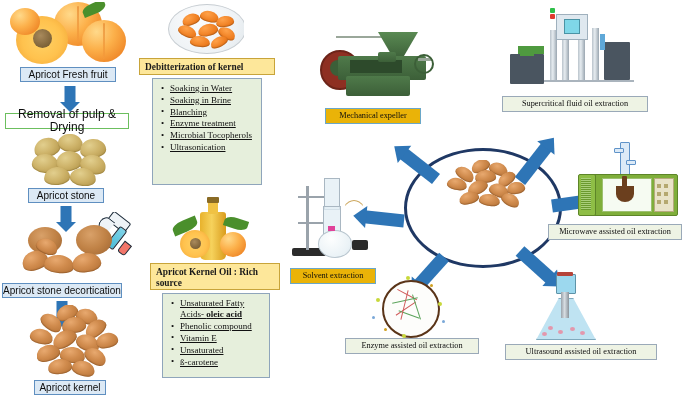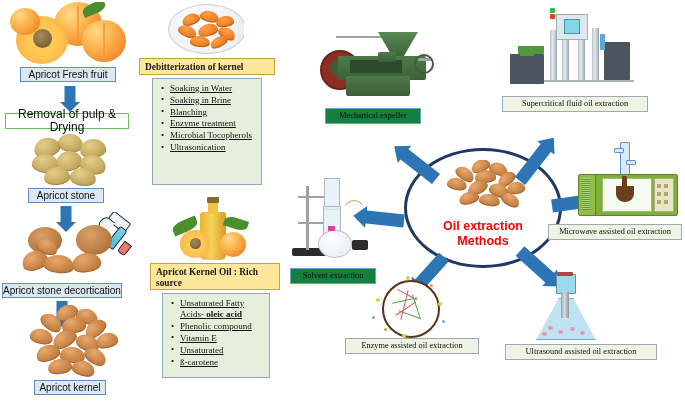--- a/index.html
+++ b/index.html
@@ -8,21 +8,21 @@
 
   
   .lbl{position:absolute;box-sizing:border-box;display:flex;align-items:center;
        justify-content:center;text-align:center;line-height:1.1;}
   .lbl-blue{background:#dce9f5;border:1px solid #5f8fc0;color:#0d0d0d;
             font-size:10px;font-family:"Liberation Sans",sans-serif;}
   .lbl-green{background:#ffffff;border:1px solid #6cbf5e;color:#0d0d0d;
              font-size:12px;font-family:"Liberation Sans",sans-serif;}
   .lbl-ser{background:#eef3e4;border:1px solid #9aa9b8;color:#0d0d0d;
            font-size:8.3px;font-family:"Liberation Serif",serif;}
-  .lbl-ser-blue{background:#15803d;border:1px solid #6aa7c8;color:#0d0d0d;
+  .lbl-ser-blue{background:#eab308;border:1px solid #6aa7c8;color:#0d0d0d;
            font-size:8.3px;font-family:"Liberation Serif",serif;}
 
   
   .hdr-yellow{position:absolute;box-sizing:border-box;background:#fde79a;
      border:1px solid #c8a43a;color:#1a1a1a;font-family:"Liberation Serif",serif;
      font-weight:bold;font-size:9.4px;line-height:1.15;padding:3px 5px;}
   .box-green{position:absolute;box-sizing:border-box;background:#e6efdc;
      border:1px solid #8fa5bb;color:#111;font-family:"Liberation Serif",serif;
      font-size:9px;line-height:1.26;padding:4px 4px 4px 6px;}
   .box-green ul{margin:0;padding:0 0 0 11px;list-style:none;}
@@ -290,24 +290,20 @@
     <div class="kernel" style="left:10px;top:8px;width:20px;height:12px;transform:rotate(34deg);"></div>
     <div class="kernel" style="left:30px;top:10px;width:21px;height:13px;transform:rotate(-6deg);"></div>
     <div class="kernel" style="left:52px;top:13px;width:19px;height:12px;transform:rotate(-38deg);"></div>
     <div class="kernel" style="left:2px;top:18px;width:20px;height:12px;transform:rotate(10deg);"></div>
     <div class="kernel" style="left:22px;top:21px;width:21px;height:13px;transform:rotate(-28deg);"></div>
     <div class="kernel" style="left:44px;top:24px;width:20px;height:13px;transform:rotate(22deg);"></div>
     <div class="kernel" style="left:62px;top:22px;width:18px;height:12px;transform:rotate(-10deg);"></div>
     <div class="kernel" style="left:14px;top:32px;width:20px;height:12px;transform:rotate(-16deg);"></div>
     <div class="kernel" style="left:34px;top:34px;width:21px;height:12px;transform:rotate(8deg);"></div>
     <div class="kernel" style="left:56px;top:34px;width:19px;height:12px;transform:rotate(30deg);"></div>
-  </div>
-  <div id="hub-text">
-    <div>Oil extraction</div>
-    <div>Methods</div>
   </div>
 </div>
 
 <div class="ray" style="left:436px;top:168px;width:60px;height:22px;transform:rotate(218deg);">
   <div class="bar" style="width:42px;"></div>
     <div class="tip" style="left:40px;"></div>
 </div>
 
 <div class="ray" style="left:520px;top:170px;width:62px;height:22px;transform:rotate(-52deg);">
   <div class="bar" style="width:44px;"></div>

